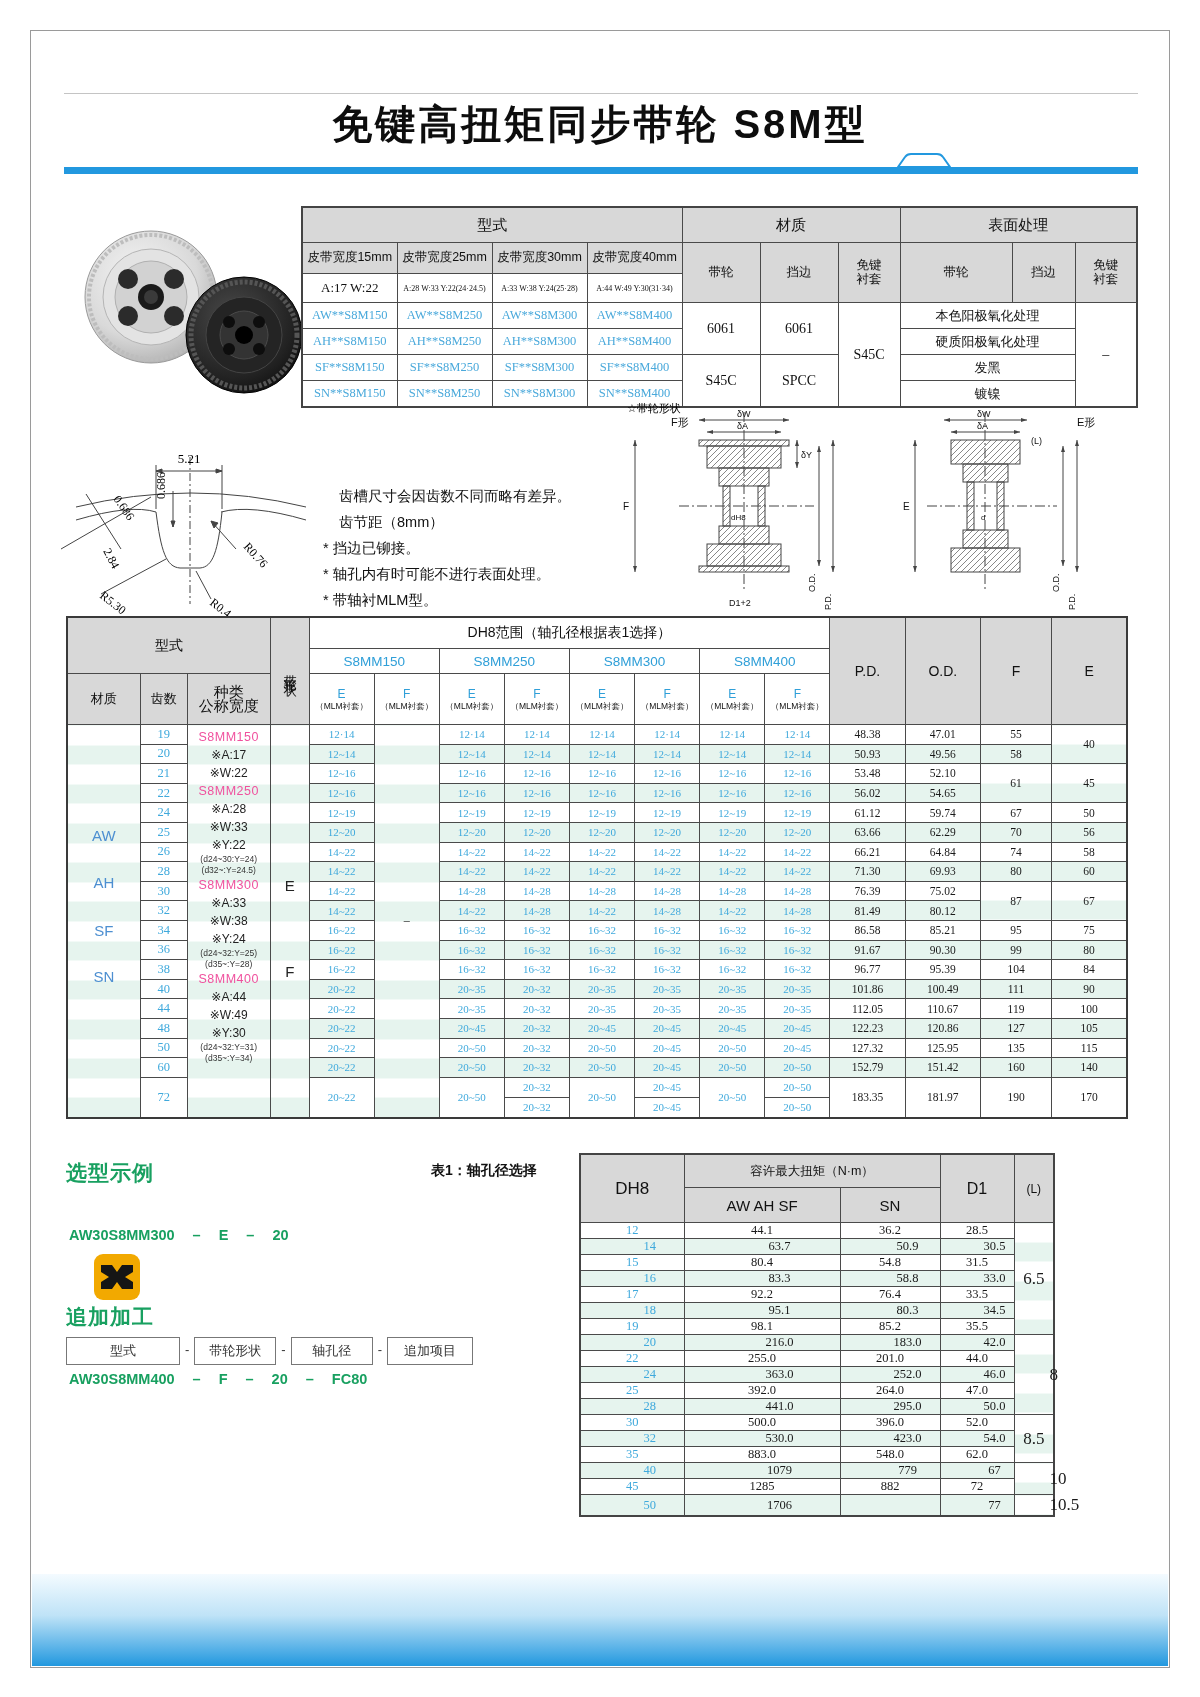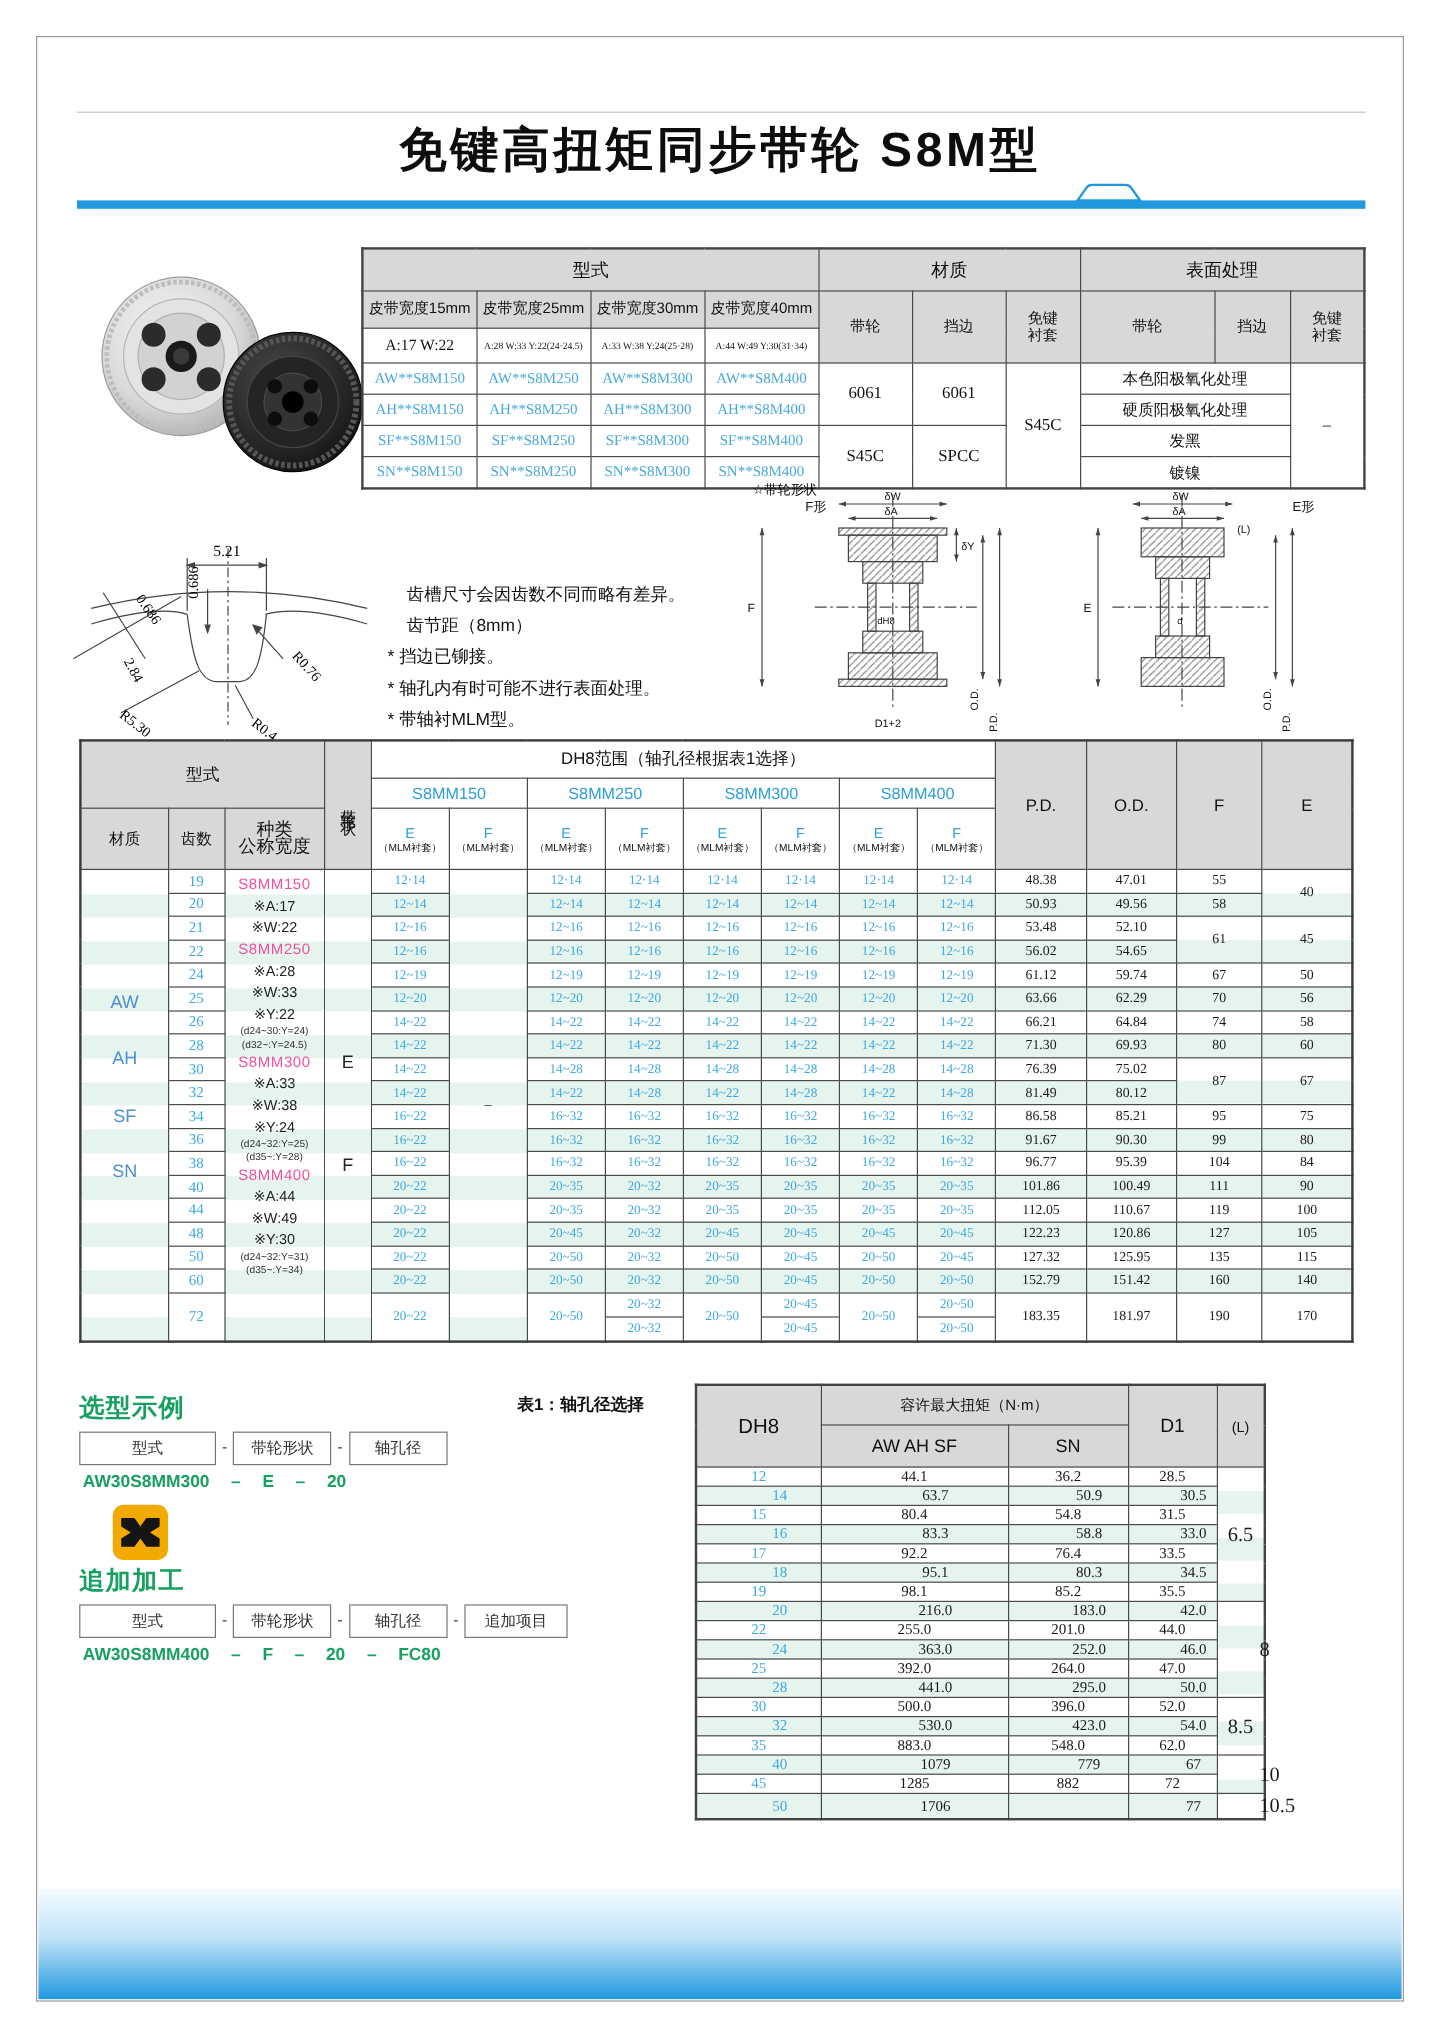--- a/index.html
+++ b/index.html
@@ -866,23 +866,20 @@
             <td class="bd num">50</td>
             <td class="tv num">1706</td>
             <td class="tv num"></td>
             <td class="tv num">77</td>
             <td class="lcell num" rowspan="1">10.5</td>
           </tr>
         </tbody>
     </table>
 
     <div class="selhead" style="left:35px;top:1128px;">选型示例</div>
-    <div class="boxrow" style="left:35px;top:1162px;">
-      <span class="box w1">型式</span><span class="bsep">-</span><span class="box w2">带轮形状</span><span class="bsep">-</span><span class="box w3">轴孔径</span>
-    </div>
     <div class="exline" style="left:38px;top:1196px;">
       <span class="p">AW30S8MM300</span><span class="exd">–</span><span class="p">E</span><span class="exd">–</span><span class="p">20</span>
     </div>
 
     <svg class="aicon" style="left:62px;top:1222px;" width="48" height="48" viewBox="0 0 48 48">
       <rect x="1" y="1" width="46" height="46" rx="9" fill="#f2a900"></rect>
       <path d="M8,12 L19,12 L24,19 L29,12 L40,12 L40,19 L32,24 L40,29 L40,36 L29,36 L24,29 L19,36 L8,36 L8,29 L16,24 L8,19 Z" fill="#151515"></path>
     </svg>
 
     <div class="selhead" style="left:35px;top:1272px;">追加加工</div>

